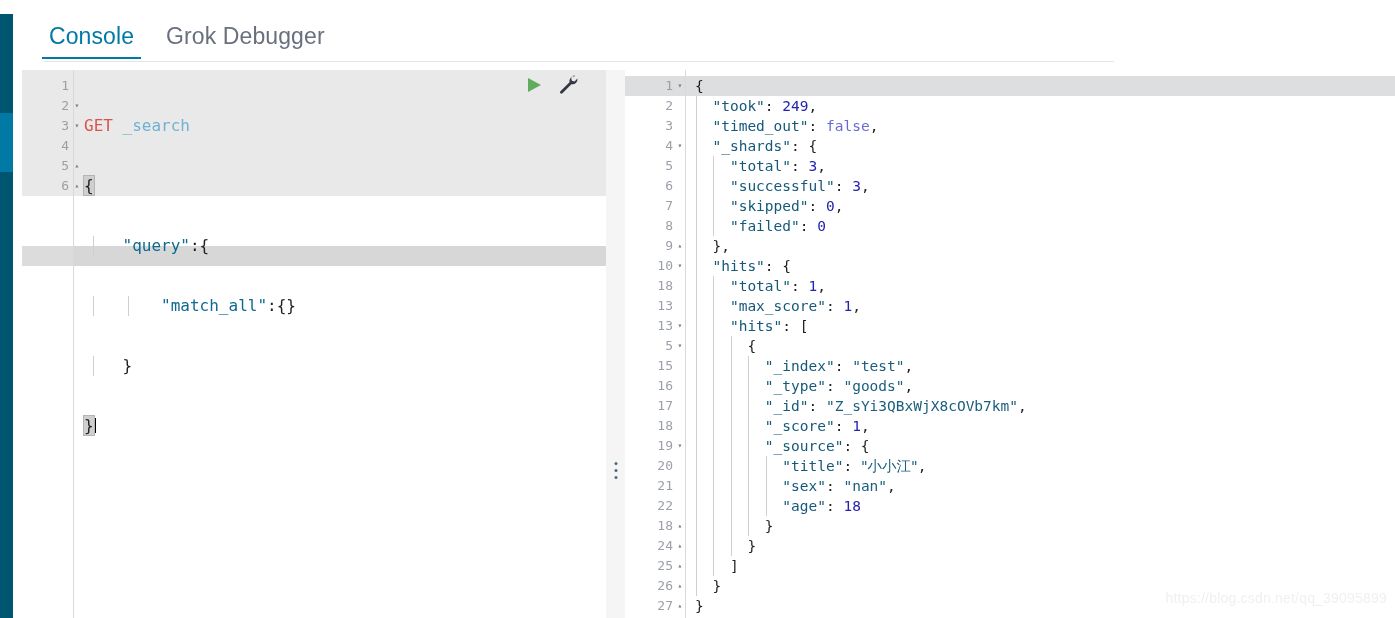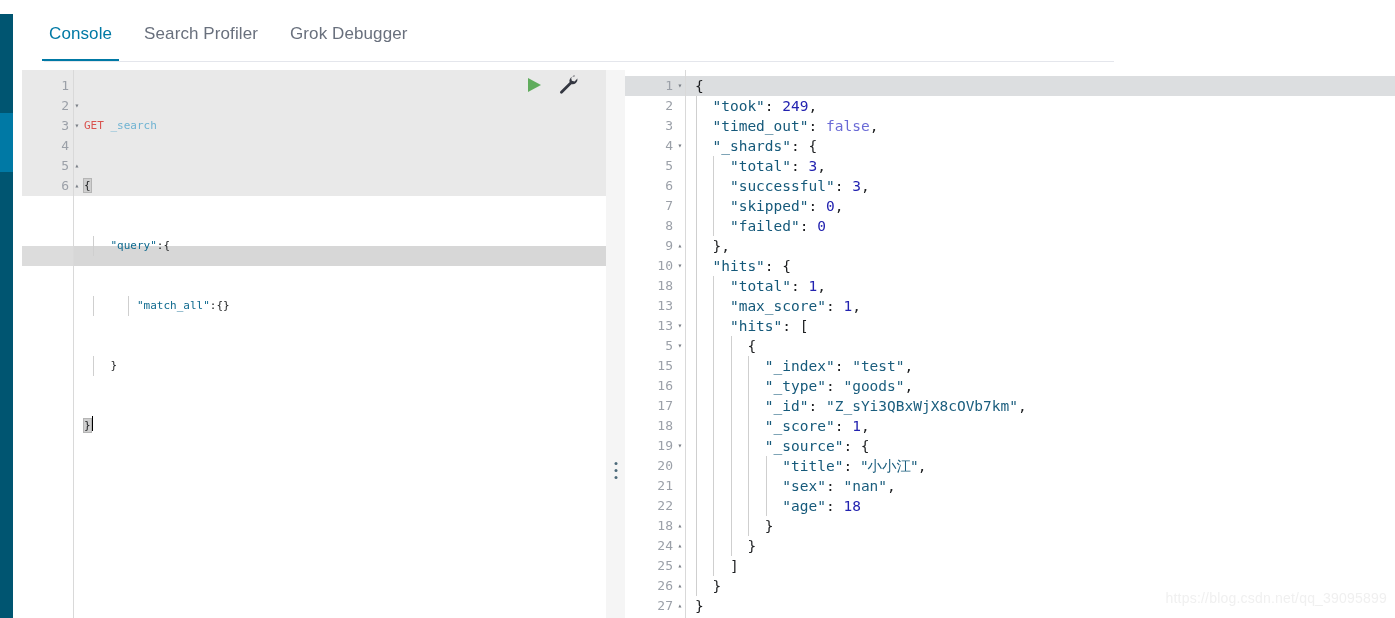--- a/index.html
+++ b/index.html
@@ -29,23 +29,23 @@
   .tabbar {
     position:absolute; left:13px; top:0; width:1382px; height:62px;
     background:#fff;
   }
   .tabstrip {
     position:absolute; left:20px; top:0; height:62px;
     display:flex; align-items:flex-start;
   }
   .tab {
     position:relative;
-    font-size:17px; line-height:1;
+    font-size:23px; line-height:1;
     color:#69707d;
-    padding:25px 16px 19px 16px;
+    padding:25px 16px 11px 16px;
     cursor:pointer;
     white-space:nowrap;
     letter-spacing:.1px;
   }
   .tab.active { color:#0079a5; }
   .tab.active::after {
     content:""; position:absolute; left:9px; right:9px; bottom:0;
     height:2px; background:#0079a5;
   }
   .tabbar-rule {
@@ -83,21 +83,21 @@
     font-size:13px; line-height:20px; color:#9ba0a8;
   }
   .gline { position:relative; height:20px; padding-right:4px; }
   .gline .fold {
     position:absolute; right:-9px; top:0; width:10px; height:20px;
     line-height:20px; font-size:8px; color:#7a7f87; text-align:center;
   }
   .editor-lines {
     position:absolute; left:62px; top:6px;
     font-family:"DejaVu Sans Mono", monospace;
-    font-size:11px; line-height:20px;
+    font-size:16px; line-height:20px;
     white-space:pre;
   }
   .editor-lines .ln { height:20px; position:relative; }
   .indent-guide {
     position:absolute; top:0; width:1px; height:100%;
     background:#cfcfcf;
   }
   .tok-method { color:#d9534f; }
   .tok-url    { color:#6fb3d2; }
   .tok-key    { color:#0f6a8f; }
@@ -181,21 +181,20 @@
 <div class="app">
 
   <div class="nav-rail">
     <div class="top-gap"></div>
     <div class="active-seg"></div>
   </div>
 
   <div class="tabbar">
     <div class="tabstrip">
       <div class="tab active">Console</div>
-      <div class="tab">Search Profiler</div>
       <div class="tab">Grok Debugger</div>
     </div>
     <div class="tabbar-rule"></div>
   </div>
 
   <div class="editor-pane">
     <div class="editor-code-bg"></div>
     <div class="editor-active-line"></div>
     <div class="editor-active-line-gutter"></div>
     <div class="editor-vrule"></div>

